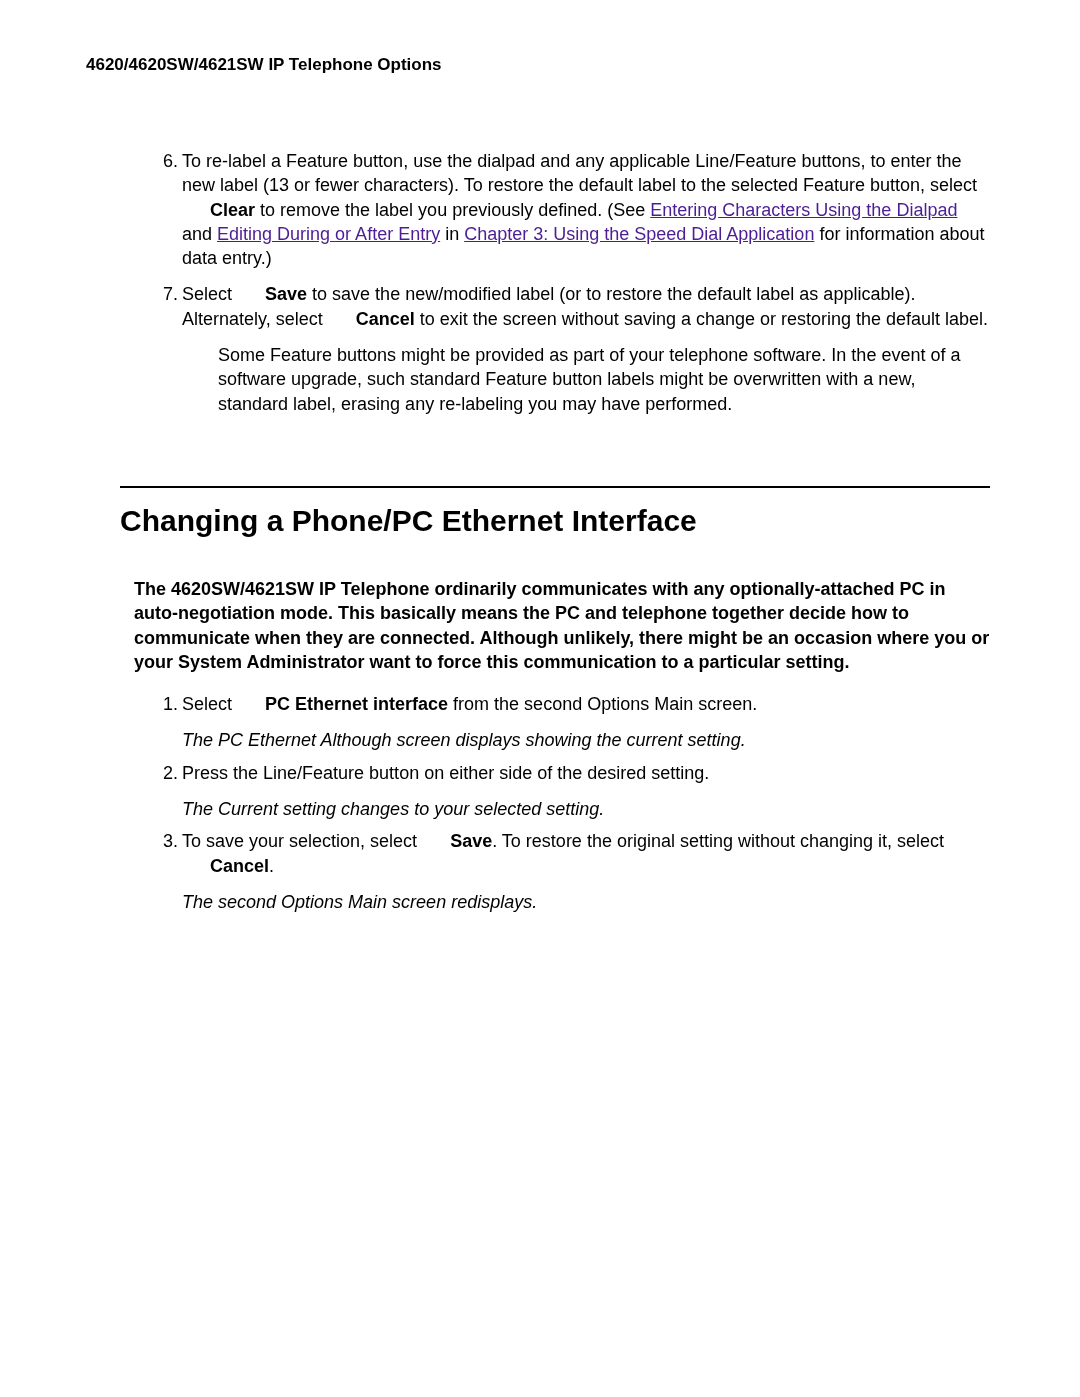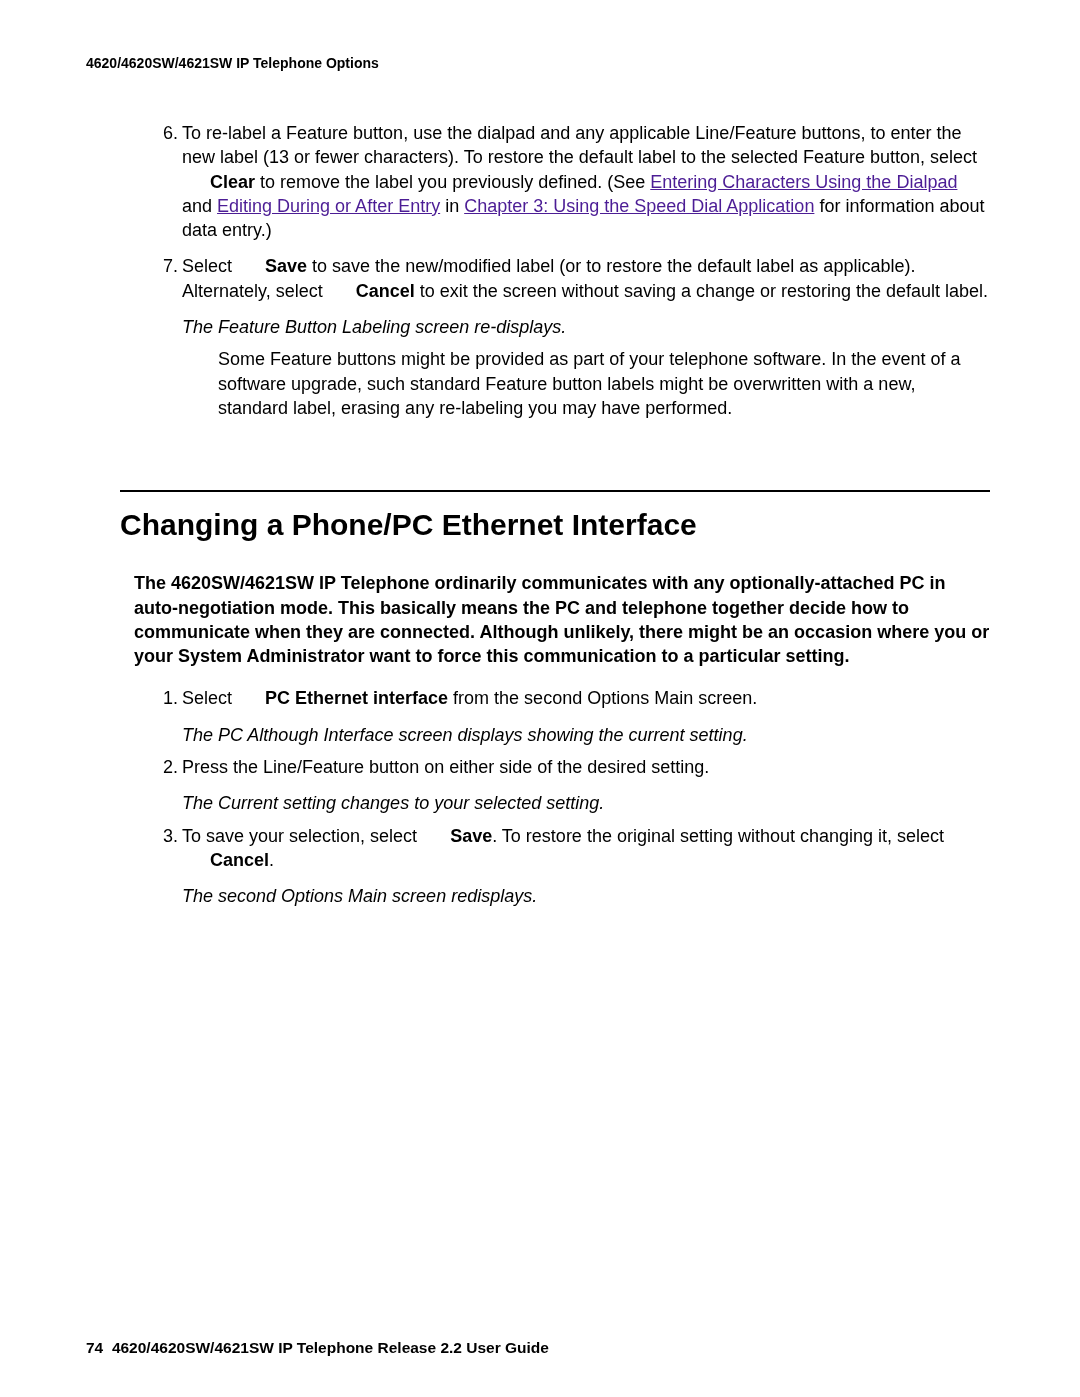--- a/index.html
+++ b/index.html
@@ -12,23 +12,23 @@
     width: 1080px;
   }
   .page {
     box-sizing: border-box;
     width: 1080px;
     min-height: 1397px;
     padding: 55px 90px 40px 86px;
     position: relative;
   }
   .header-title {
-    font-size: 14px;
+    font-size: 17px;
     font-weight: bold;
-    margin-bottom: 50px;
+    margin-bottom: 74px;
   }
   .step-block {
     margin-left: 70px;
     margin-bottom: 12px;
   }
   .step-line {
     display: flex;
     align-items: flex-start;
     line-height: 1.35;
   }
@@ -68,21 +68,21 @@
   .section-divider {
     border: none;
     border-top: 2px solid #000;
     margin: 70px 0 16px 0;
     margin-left: 34px;
   }
   .section-heading {
     font-size: 30px;
     font-weight: bold;
     margin-left: 34px;
-    margin-bottom: 29px;
+    margin-bottom: 39px;
   }
   .paragraph {
     margin-left: 48px;
     line-height: 1.35;
     margin-bottom: 18px;
     font-weight: bold;
   }
   .footer {
     position: absolute;
     bottom: 40px;
@@ -106,54 +106,50 @@
       </div>
     </div>
     <div class="step-block">
       <div class="step-line">
         <span class="step-number">7.</span>
         <span class="step-text">Select <span class="bold">Save</span> to save the new/modified label (or to restore the default label as applicable). Alternately, select <span class="bold">Cancel</span> to exit the screen without saving a change or restoring the default label.</span>
       </div>
     </div>
   </div>
 
-  <div class="result-italic">The Feature Button Labeling screen re-displays.</div>
 
   <div class="note-block">
     <div class="note-text">Some Feature buttons might be provided as part of your telephone software. In the event of a software upgrade, such standard Feature button labels might be overwritten with a new, standard label, erasing any re-labeling you may have performed.</div>
   </div>
 
   <hr class="section-divider">
   <div class="section-heading">Changing a Phone/PC Ethernet Interface</div>
 
   <div class="paragraph">The 4620SW/4621SW IP Telephone ordinarily communicates with any optionally-attached PC in auto-negotiation mode. This basically means the PC and telephone together decide how to communicate when they are connected. Although unlikely, there might be an occasion where you or your System Administrator want to force this communication to a particular setting.</div>
 
   <div>
     <div class="step-block">
       <div class="step-line">
         <span class="step-number">1.</span>
         <span class="step-text">Select <span class="bold">PC Ethernet interface</span> from the second Options Main screen.</span>
       </div>
     </div>
-    <div class="result-italic">The PC Although Interface screen displays showing the current setting.</div>
+    <div class="result-italic">The PC Ethernet Although screen displays showing the current setting.</div>
 
     <div class="step-block">
       <div class="step-line">
         <span class="step-number">2.</span>
         <span class="step-text">Press the Line/Feature button on either side of the desired setting.</span>
       </div>
     </div>
     <div class="result-italic">The Current setting changes to your selected setting.</div>
 
     <div class="step-block">
       <div class="step-line">
         <span class="step-number">3.</span>
         <span class="step-text">To save your selection, select <span class="bold">Save</span>. To restore the original setting without changing it, select <span class="bold">Cancel</span>.</span>
       </div>
     </div>
     <div class="result-italic">The second Options Main screen redisplays.</div>
   </div>
 
-  <div class="footer">
-    <span>74</span>&nbsp;&nbsp;<span>4620/4620SW/4621SW IP Telephone Release 2.2 User Guide</span>
-  </div>
 
 </div>
 
 </body></html>

